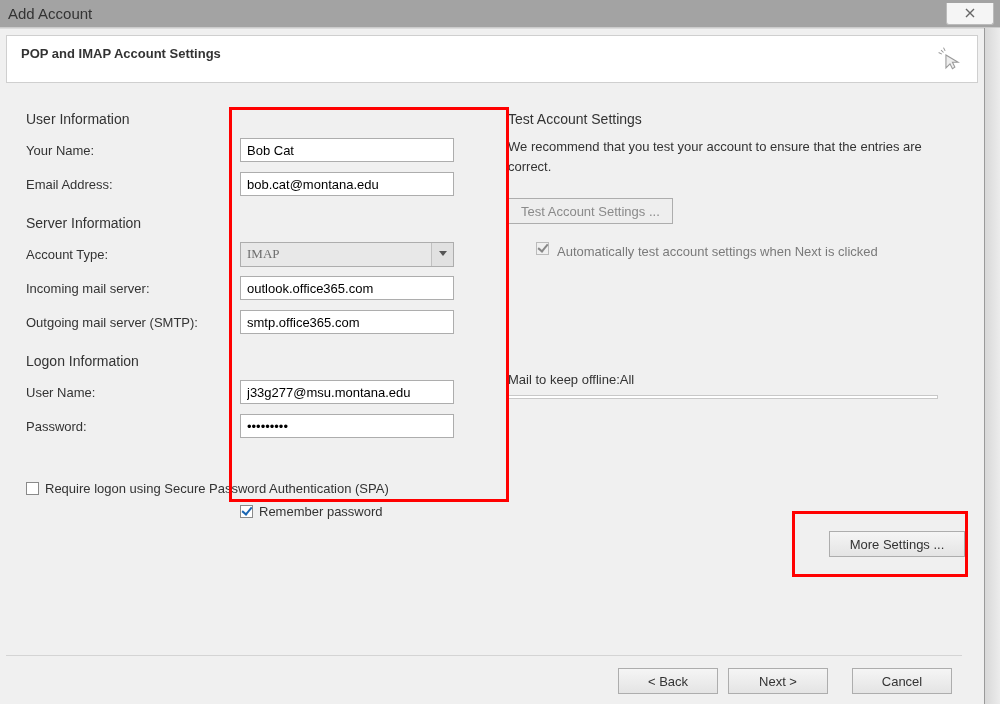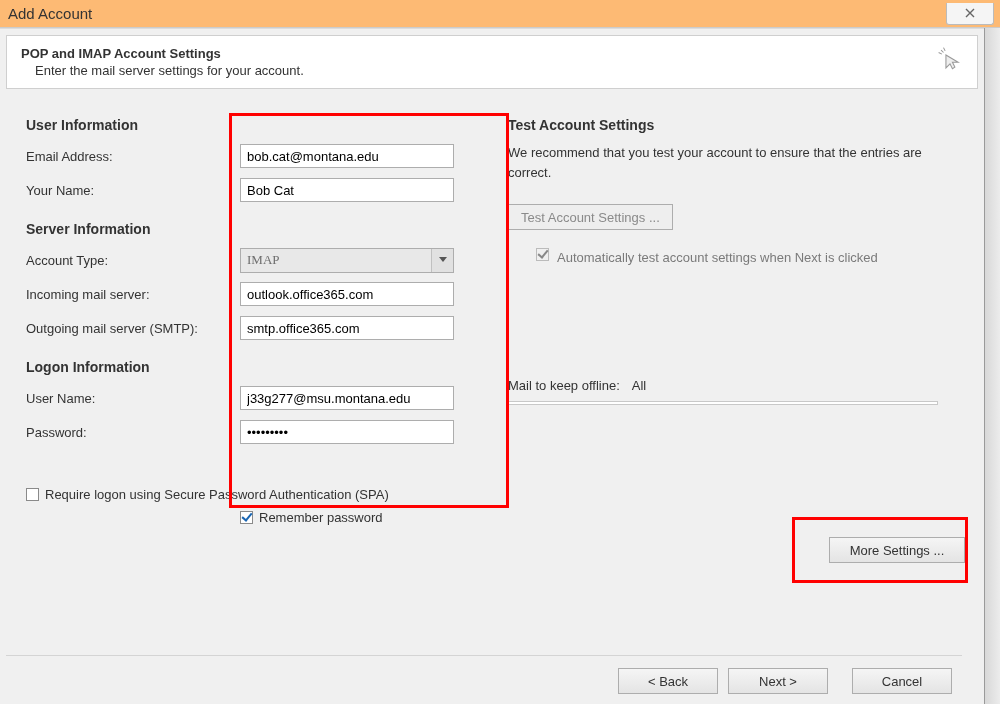--- a/index.html
+++ b/index.html
@@ -11,21 +11,21 @@
     color: #333;
     width: 1000px;
     height: 704px;
     position: relative;
     overflow: hidden;
   }
 
   
   .title-bar {
     height: 28px;
-    background: #fdba74;
+    background: #a3a3a3;
     border-bottom: 1px solid #ccc;
     display: flex;
     align-items: center;
     justify-content: space-between;
     padding: 0 0 0 8px;
   }
   .title-bar .title-text {
     font-size: 15px;
     color: #333;
     padding: 4px 0;
@@ -102,21 +102,21 @@
   }
 
   .columns {
     display: flex;
     gap: 42px;
   }
   .col-left { width: 470px; position: relative; }
   .col-right { flex: 1; padding-right: 20px; }
 
   .section-heading {
-    font-weight: bold;
+    font-weight: normal;
     font-size: 14px;
     margin: 0 0 10px 0;
     color: #333;
   }
 
   .field-row {
     display: flex;
     align-items: center;
     margin-bottom: 8px;
     min-height: 26px;
@@ -238,21 +238,20 @@
     padding-left: 28px;
     font-size: 13px;
     line-height: 1.5;
   }
 
   .mail-offline {
     margin-top: 110px;
     font-size: 13px;
     color: #333;
     display: flex;
-    gap: 12px;
     align-items: center;
   }
 
   .slider-track {
     margin-top: 8px;
     height: 4px;
     border: 1px solid #c8c8c8;
     background: #fff;
     width: 430px;
     margin-left: 0;
@@ -305,46 +304,45 @@
   </div>
 </div>
 
 <div class="right-edge"></div>
 
 <div class="wizard">
 
   <div class="header-panel">
     <div class="header-left">
       <p class="header-title">POP and IMAP Account Settings</p>
-      <p class="header-sub">Enter the mail server settings for your account.</p>
     </div>
     <svg class="header-icon" viewBox="0 0 32 32">
       <g stroke="#999" stroke-width="1.3" fill="none">
         <path d="M8 2 L10 6 M2 8 L6 10 M5 5 L8 8"></path>
         <path d="M11 11 L11 27 L16 22 L19 28 L22 26 L19 20 L26 20 Z" fill="#eee"></path>
       </g>
     </svg>
   </div>
 
   <div class="body-panel">
 
     <div class="columns">
 
       <div class="col-left">
         <div class="red-box form-box"></div>
 
         <p class="section-heading">User Information</p>
 
         <div class="field-row">
+          <span class="field-label">Your Name:</span>
+          <input class="text-input" value="Bob Cat" style="">
+        </div>
+        <div class="field-row">
           <span class="field-label">Email Address:</span>
           <input class="text-input" value="bob.cat@montana.edu" style="">
-        </div>
-        <div class="field-row">
-          <span class="field-label">Your Name:</span>
-          <input class="text-input" value="Bob Cat" style="">
         </div>
 
         <p class="section-heading" style="margin-top:18px">Server Information</p>
 
         <div class="field-row">
           <span class="field-label">Account Type:</span>
           <div class="select-box">
             <span>IMAP</span>
             <span class="select-arrow">
               <svg width="8" height="6" viewBox="0 0 8 6">

